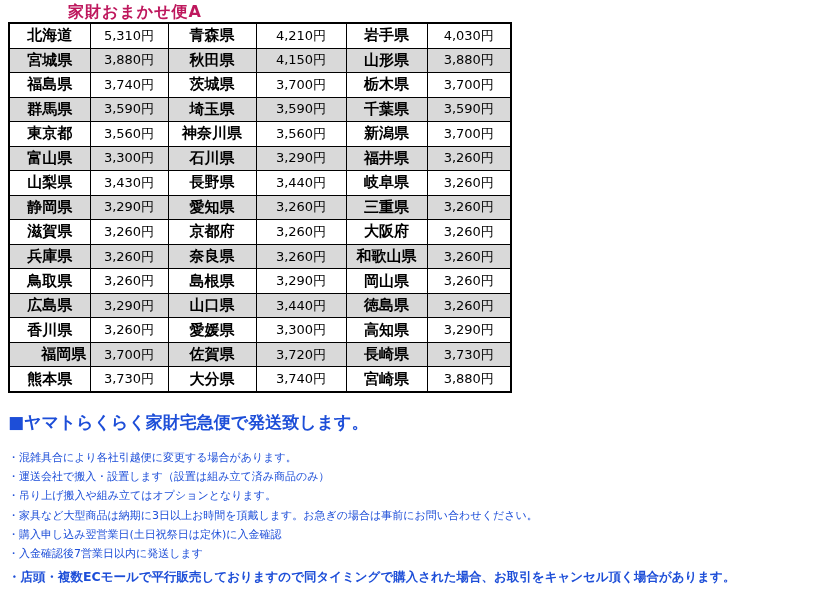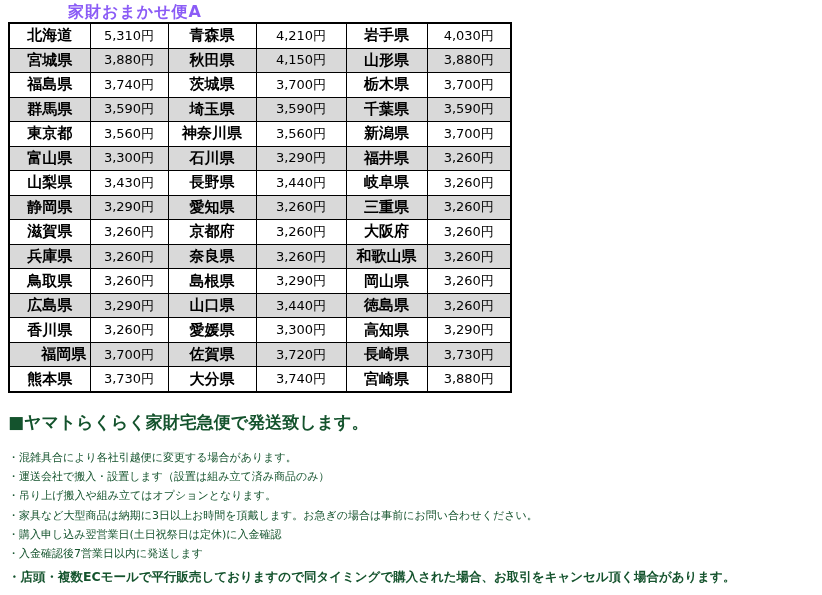--- a/index.html
+++ b/index.html
@@ -39,21 +39,21 @@
     color: #000000;
   }
   table.fee-table td.pref  { font-size: 15px; font-weight: bold; }
   table.fee-table td.price { font-size: 13px; font-weight: normal; }
   table.fee-table tr.shaded td { background: #D9D9D9; }
 
   .notes {
     position: absolute;
     left: 8px; top: 411px;
     width: 810px;
-    color: #14532d;
+    color: #1d4ed8;
   }
   .notes-heading {
     font-size: 17px;
     font-weight: bold;
     white-space: nowrap;
   }
   ul.notes-list {
     list-style: none;
     margin-top: 14px;
   }
@@ -68,21 +68,21 @@
     font-size: 12.5px;
     font-weight: bold;
     white-space: nowrap;
   }
 </style>
 </head>
 <body>
 
 <div class="page">
 
-  <div class="table-title" style="color: #8b5cf6;">家財おまかせ便A</div>
+  <div class="table-title" style="color: #be185d;">家財おまかせ便A</div>
 
   <table class="fee-table">
     <colgroup>
       <col style="width:81px">
         <col style="width:78px">
       <col style="width:88px">
         <col style="width:90px">
       <col style="width:81px">
         <col style="width:84px">
     </colgroup>

